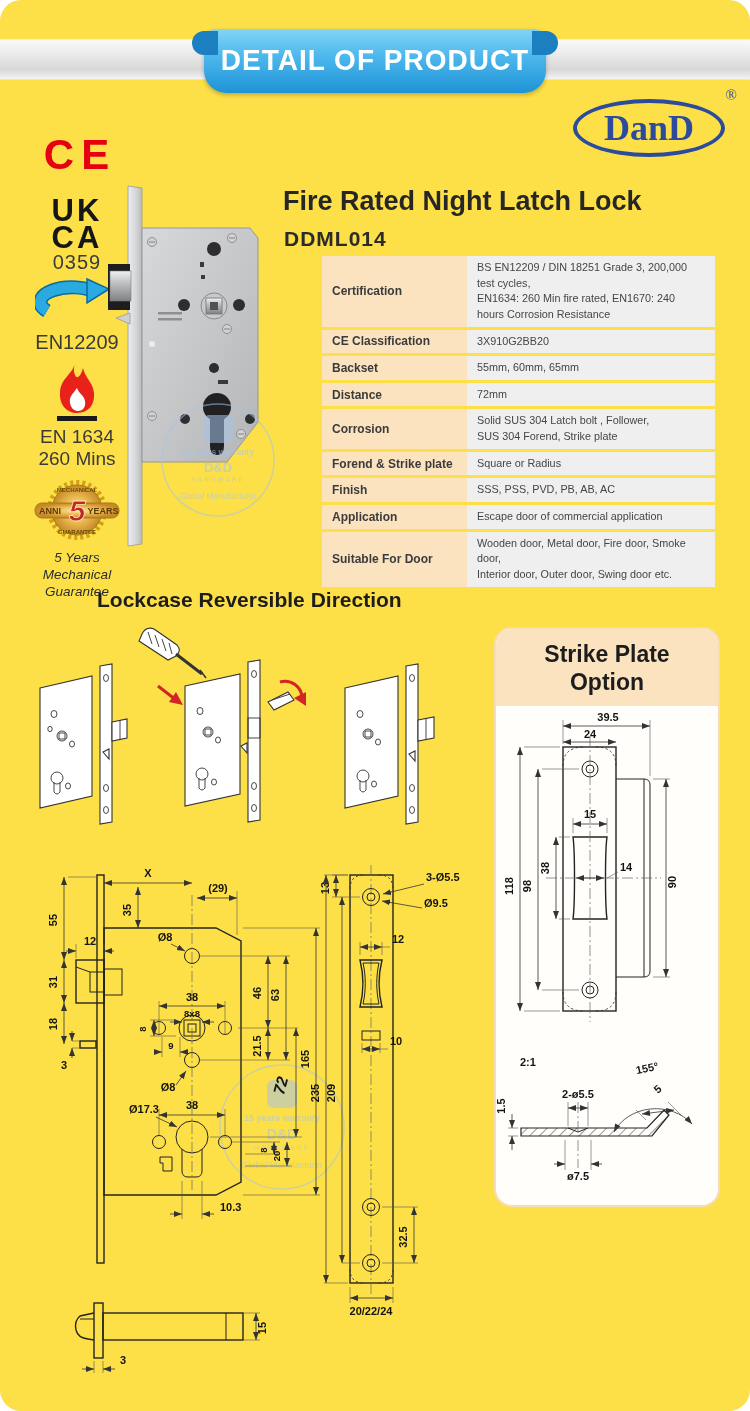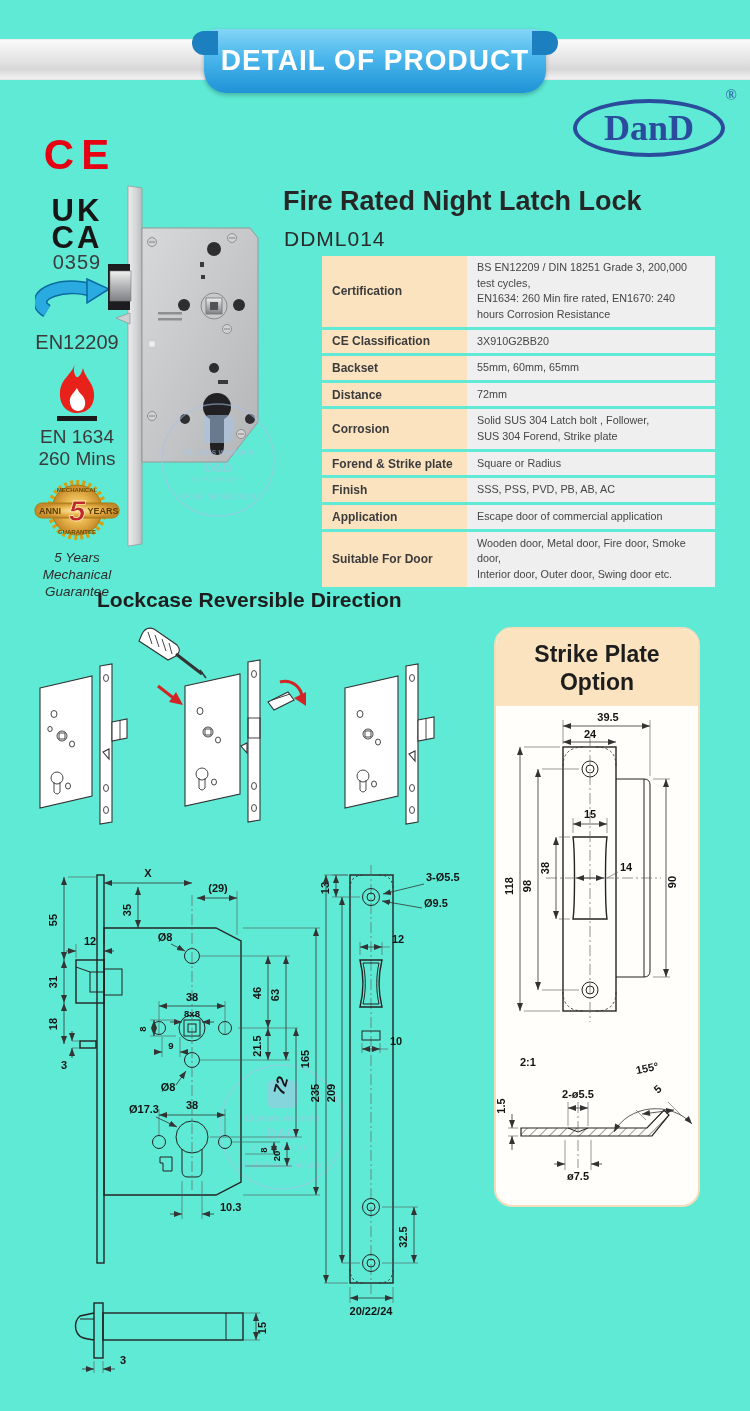--- a/index.html
+++ b/index.html
@@ -1,17 +1,17 @@
 <!DOCTYPE html>
 <html><head>
 <meta charset="utf-8">
 <style>
   html,body{margin:0;padding:0;background:#fff;}
   body{font-family:"Liberation Sans",sans-serif;color:#222;}
-  .page{position:relative;width:750px;height:1411px;background:#5eead4;overflow:hidden;}
+  .page{position:relative;width:750px;height:1411px;background:#fde047;overflow:hidden;border-radius:21px;}
   [data-interactable]{box-sizing:border-box;}
 
   
   .top-bar{position:absolute;left:0;top:39px;width:750px;height:41px;
     background:linear-gradient(180deg,#fafafa 0%,#e2e2e2 55%,#d7d7d7 75%,#f3f3f3 100%);
     border-top:1px solid #eee;border-bottom:1px solid #e5e5e5;}
   .ribbon{position:absolute;left:204px;top:29px;width:342px;height:64px;z-index:2;
     background:linear-gradient(180deg,#83d5f7 0%,#4ab6ec 45%,#1f93d6 100%);
     border-radius:12px 12px 22px 22px;display:flex;align-items:center;justify-content:center;
     box-shadow:0 2px 4px rgba(0,0,0,.25);}
@@ -33,33 +33,33 @@
   .ukca-num{font-size:20px;color:#3c3c3c;letter-spacing:1px;margin-top:2px;font-weight:normal;}
   .en12209-wrap{margin-top:6px;}
   .en12209-label{font-size:20px;color:#3a3a3a;margin-top:-2px;}
   .fire-wrap{margin-top:8px;}
   .fire-label{font-size:19px;color:#3a3a3a;line-height:1.15;}
   .gold-wrap{margin-top:10px;}
   .guarantee-text{font-size:13.5px;color:#2c2c2c;line-height:1.25;white-space:pre-line;margin-top:4px;font-style:italic;}
 
   
   .prod-title{position:absolute;left:283px;top:186px;font-size:27px;font-weight:bold;color:#262626;}
-  .prod-model{position:absolute;left:284px;top:227px;font-size:21px;font-weight:normal;color:#2b2b2b;letter-spacing:1px;}
+  .prod-model{position:absolute;left:284px;top:227px;font-size:21px;font-weight:bold;color:#2b2b2b;letter-spacing:1px;}
   .spec-table{position:absolute;left:285px;top:256px;width:430px;}
   .spec-row{display:flex;margin-bottom:3px;}
   .spec-label{width:145px;background:#fbe3c0;font-size:12px;font-weight:bold;color:#3b3b3b;
     padding:4px 10px;display:flex;align-items:center;margin-left:37px;}
   .spec-value{flex:1;background:#efefef;font-size:10.8px;color:#454545;padding:4px 10px;
     display:flex;align-items:center;white-space:pre-line;line-height:1.45;}
 
   
   .rev-title{position:absolute;left:97px;top:588px;font-size:21px;font-weight:bold;color:#1d1d1d;}
 
   
-  .strike-panel{position:absolute;left:494px;top:627px;width:206px;height:580px;background:#fffefb;
+  .strike-panel{position:absolute;left:494px;top:627px;width:226px;height:580px;background:#fffefb;
     border:2px solid #f5ddba;border-radius:18px;overflow:hidden;}
   .strike-header{background:#fbe3c0;padding:12px 6px 10px;text-align:center;border-radius:16px 16px 0 0;}
   .strike-header div{font-size:23px;font-weight:bold;color:#1d1d1d;line-height:1.2;}
 
   
   svg text{font-family:"Liberation Sans",sans-serif;}
   .dt{font-size:11px;font-weight:bold;fill:#141414;}
   .dt9{font-size:9.5px;font-weight:bold;fill:#141414;}
   .big-dim{font-size:16px;font-weight:bold;font-style:italic;fill:#141414;}
   .obj{stroke:#232323;stroke-width:1.4;fill:none;}

